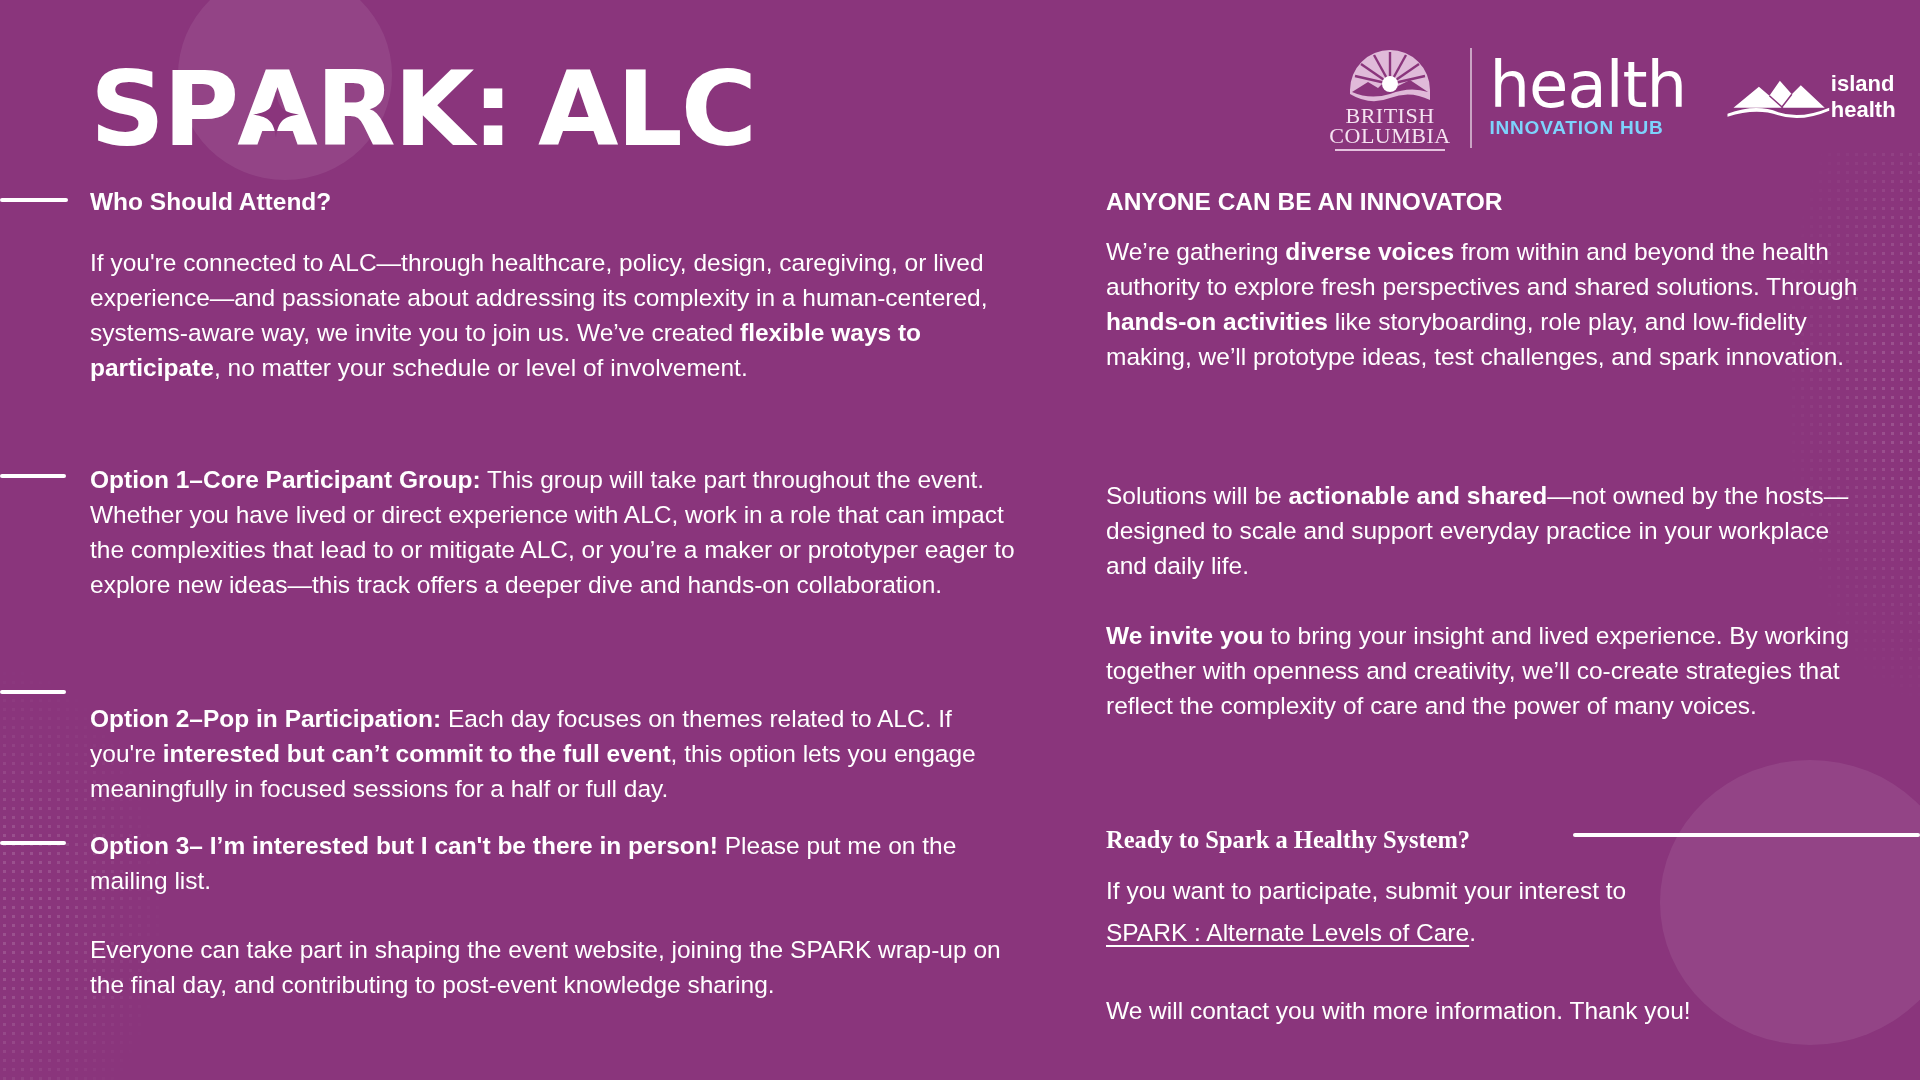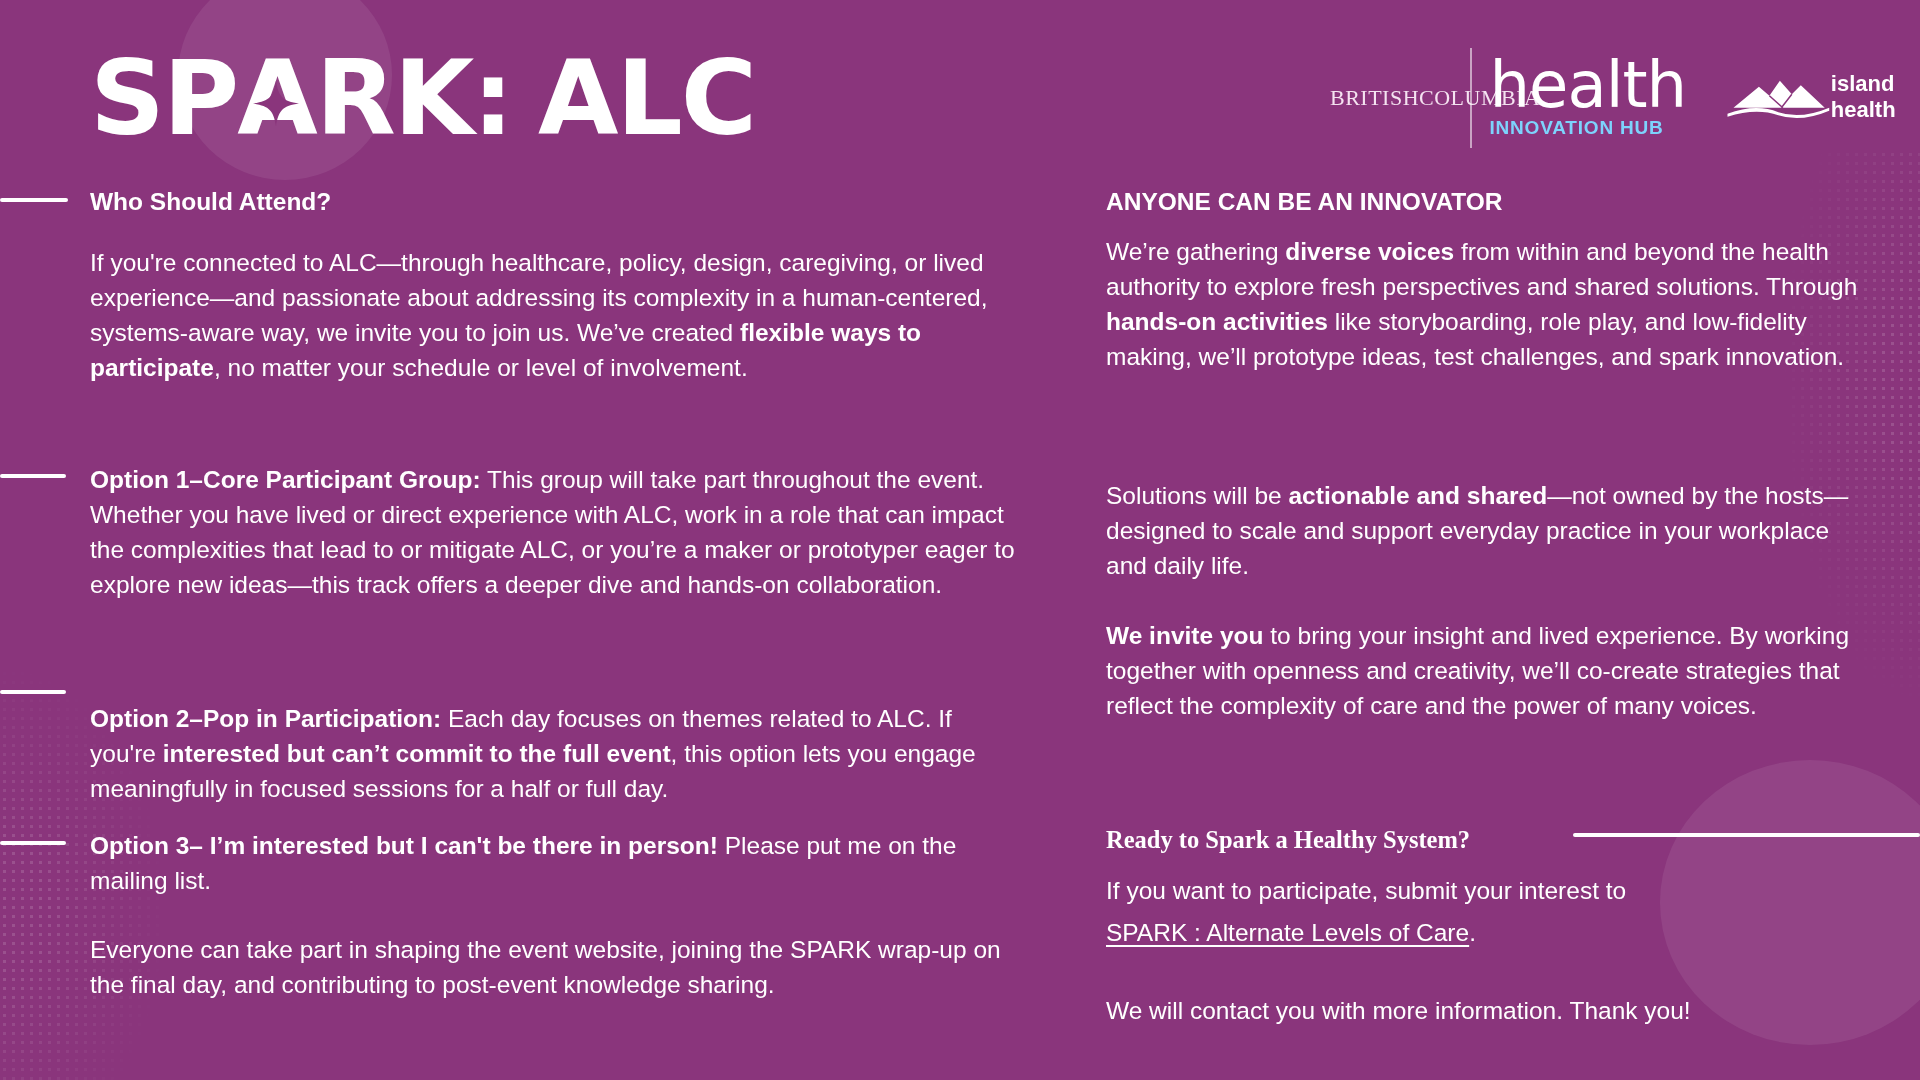--- a/index.html
+++ b/index.html
@@ -26,30 +26,30 @@
       -webkit-mask-image: radial-gradient(ellipse at 0% 60%, #000 20%, transparent 70%);
       mask-image: radial-gradient(ellipse at 0% 60%, #000 20%, transparent 70%);
     }
     .halftone.right {
       left: 1780px; top: 150px; width: 140px; height: 560px;
       -webkit-mask-image: radial-gradient(ellipse at 100% 40%, #000 20%, transparent 70%);
       mask-image: radial-gradient(ellipse at 100% 40%, #000 20%, transparent 70%);
     }
 
     .title {
-      position: absolute; left: 90px; top: 46px;
+      position: absolute; left: 90px; top: 57px;
       font-size: 104px; font-weight: bold; letter-spacing: -2px;
       line-height: 1; font-family: "DejaVu Sans", sans-serif;
       display: flex; align-items: center;
     }
     .title .spark-a { position: relative; display: inline-block; }
     .title .spark-a svg { position: absolute; left: 50%; top: 50%; transform: translate(-50%,-38%); }
 
     .logos { position: absolute; left: 1330px; top: 40px; height: 115px; display: flex; align-items: center; }
-    .bc-logo { width: 120px; display: flex; flex-direction: row; align-items: center; }
+    .bc-logo { width: 120px; display: flex; flex-direction: column; align-items: center; }
     .bc-logo .bc-text {
       font-family: "Liberation Serif", serif; font-size: 22px; line-height: 20px;
       color: #f5e3f1; text-align: center; letter-spacing: 0.5px;
     }
     .bc-logo .bc-rule { width: 110px; height: 2px; background: #e4c2de; margin-top: 3px; }
     .v-divider { width: 2px; height: 100px; background: rgba(255,255,255,0.55); margin: 0 18px 0 20px; }
     .hub-logo { display: flex; flex-direction: column; }
     .hub-logo .hub-word { font-size: 64px; line-height: 56px; font-family: "DejaVu Sans", sans-serif; font-weight: normal; letter-spacing: -1px; }
     .hub-logo .hub-sub { font-size: 19px; letter-spacing: 0.8px; font-weight: bold; margin-top: 4px; color: #7dd3fc; }
     .island-logo { margin-left: 40px; display: flex; flex-direction: row; align-items: center; }

